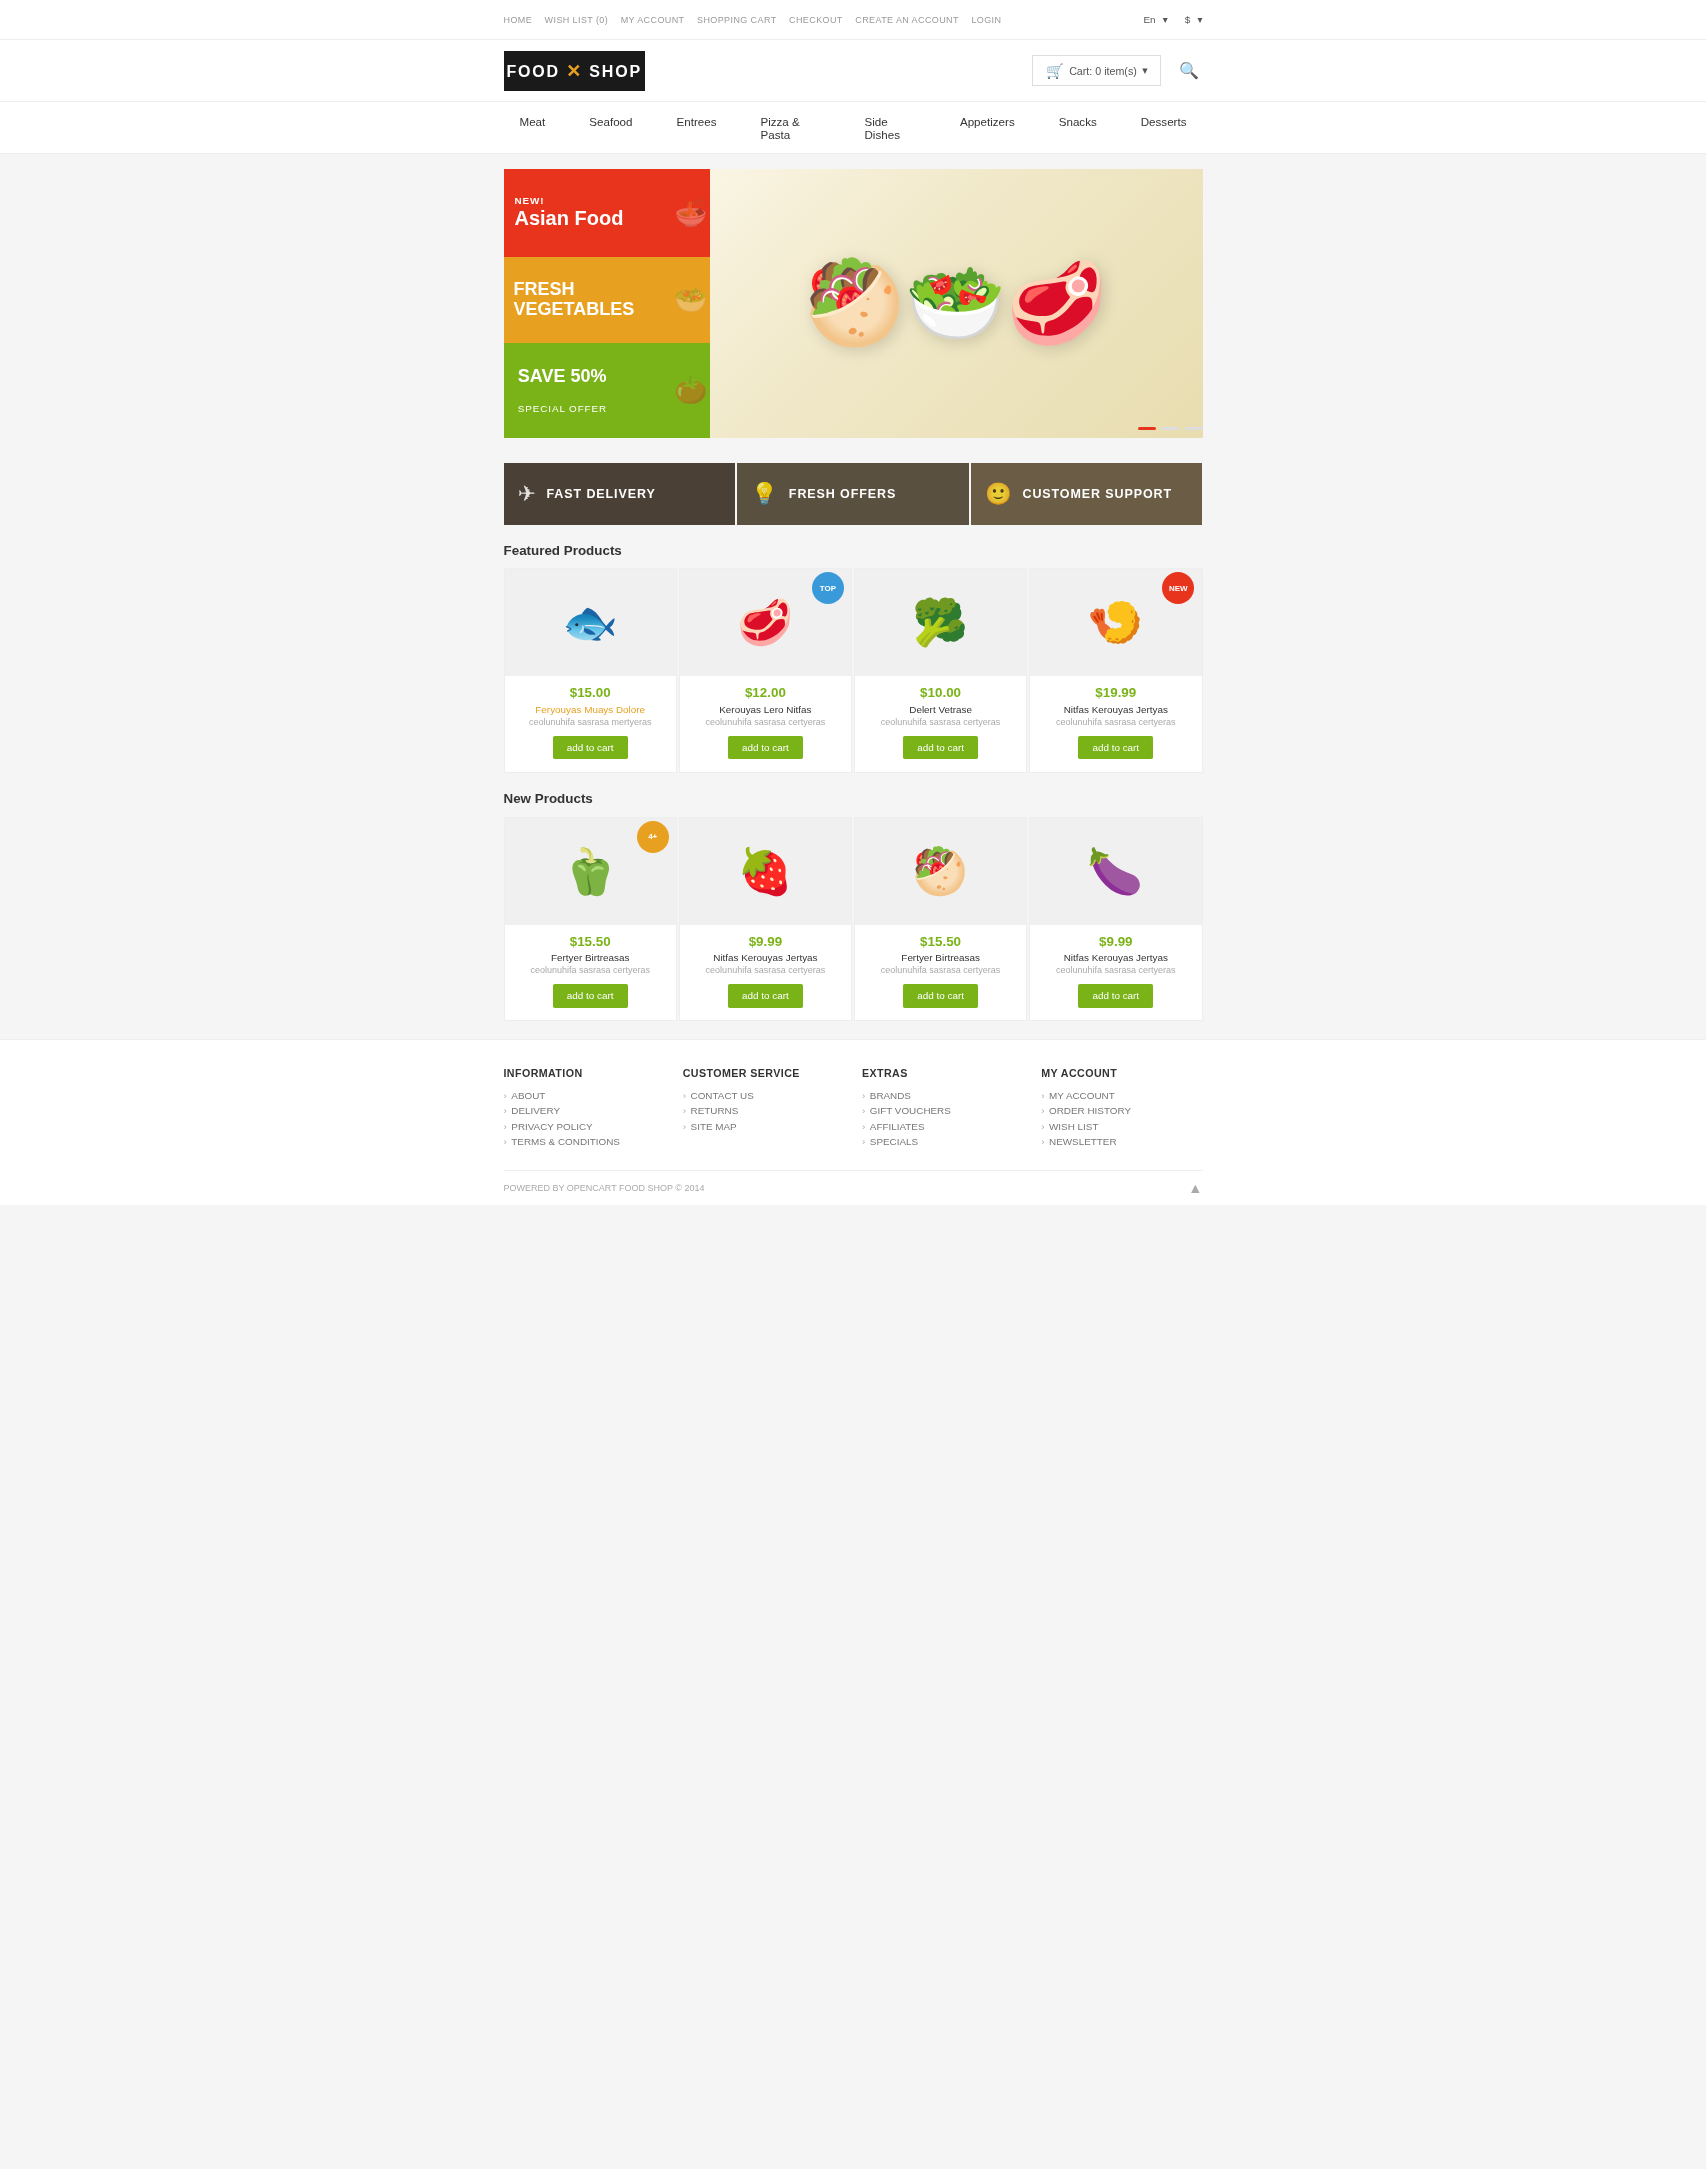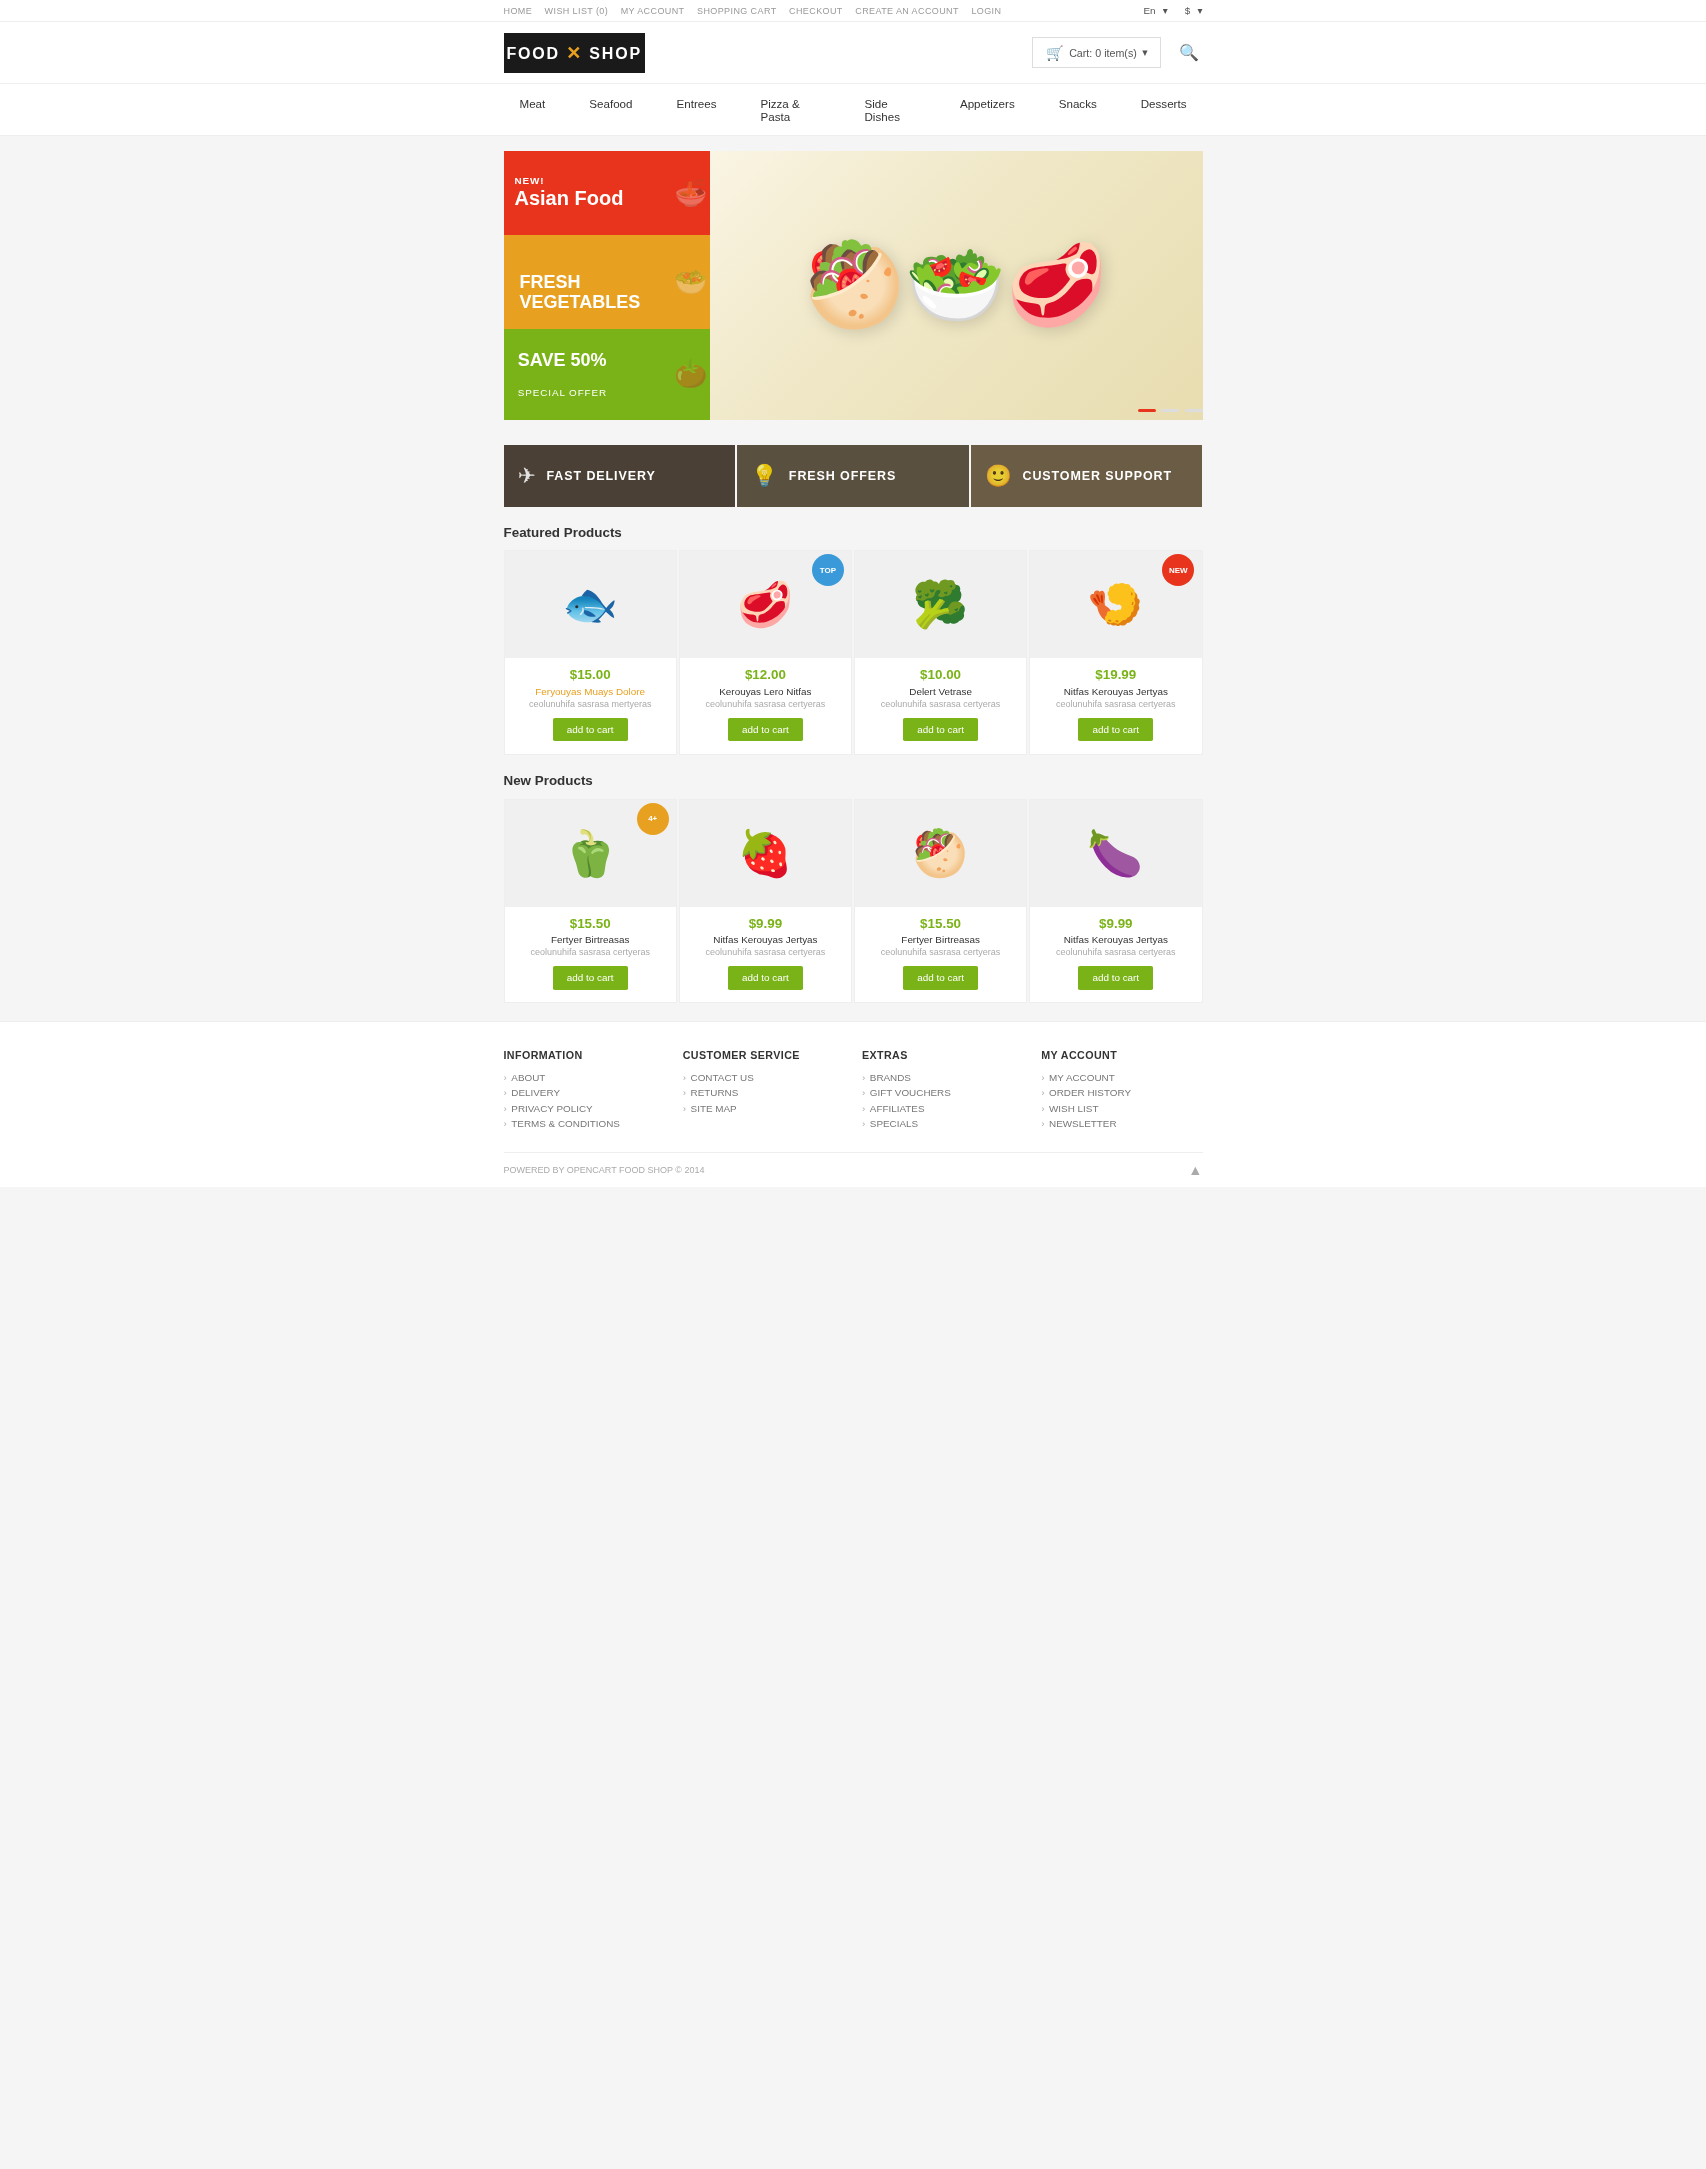--- a/index.html
+++ b/index.html
@@ -1,19 +1,19 @@
 <!DOCTYPE html>
 <html style="font-size:14.3px"><head>
   <meta charset="utf-8">
   <style>
     * { box-sizing: border-box; margin: 0; padding: 0; }
     body { font-family: Arial, sans-serif; background: #f5f5f5; color: #333; font-size: 11.6px; }
 
     
-    .top-bar { background: #fff; border-bottom: 0.9px solid #eee; padding: 5px 0; text-align: left; }
+    .top-bar { background: #fff; border-bottom: 0.9px solid #eee; padding: 14px 0; text-align: left; }
     .top-bar-inner { max-width: 699px; margin: 0 auto; display: flex; justify-content: space-between; align-items: center; }
     .top-nav { display: flex; gap: 12.5px; }
     .top-nav a { color: #999; font-size: 9px; text-decoration: none; text-transform: uppercase; letter-spacing: 0.4px; }
     .lang-curr { display: flex; gap: 7.2px; font-size: 9.9px; color: #555; }
 
     
     .header { background: #fff; padding: 10.7px 0; border-bottom: 0.9px solid #eee; }
     .header-inner { max-width: 699px; margin: 0 auto; display: flex; align-items: center; justify-content: space-between; }
     .logo { background: #1a1a1a; padding: 9px 3px; display: flex; align-items: center; gap: 5.4px; }
     .logo-text { color: #fff; font-size: 16px; font-weight: bold; letter-spacing: 1.8px; text-transform: uppercase; }
@@ -25,21 +25,21 @@
 
     
     .main-nav { background: #fff; border-bottom: 1.8px solid #eee; }
     .main-nav-inner { max-width: 699px; margin: 0 auto; display: flex; gap: 12px; }
     .main-nav a { padding: 12.5px 16px; color: #333; text-decoration: none; font-size: 11.6px; display: block; transition: color 0.2s; }
 
     
     .hero { max-width: 699px; margin: 14.3px auto; position: relative; height: 269px; }
     .hero-left { position: absolute; left: 0; top: 0; width: 206px; height: 269px; display: flex; flex-direction: column; }
     .hero-panel-1 { background: #e8341c; flex: 1; display: flex; flex-direction: column; justify-content: center; padding: 11px; position: relative; overflow: hidden; }
-    .hero-panel-2 { background: #e8a020; flex: 1; display: flex; flex-direction: column; justify-content: flex-end; padding: 16px; position: relative; overflow: hidden; }
+    .hero-panel-2 { background: #e8a020; flex: 1; display: flex; flex-direction: column; justify-content: center; padding: 10px; position: relative; overflow: hidden; }
     .hero-panel-3 { background: #7ab317; flex: 1; display: flex; flex-direction: column; justify-content: center; padding: 14.3px; position: relative; overflow: hidden; }
     .hero-panel-1 .label { color: #fff; font-size: 9.9px; font-weight: bold; text-transform: uppercase; letter-spacing: 0.9px; }
     .hero-panel-1 .title { color: #fff; font-size: 20px; font-weight: bold; line-height: 1.2; }
     .hero-panel-2 .title { color: #fff; font-size: 18px; font-weight: bold; text-transform: uppercase; line-height: 1.1; }
     .hero-panel-3 .title { color: #fff; font-size: 18px; font-weight: bold; line-height: 1.1; }
     .hero-panel-3 .subtitle { color: #fff; font-size: 9.9px; text-transform: uppercase; letter-spacing: 0.9px; margin-top: 16px; }
     .hero-dots { position: absolute; bottom: -16px; right: 0; display: flex; gap: 5.4px; }
     .dot { width: 18px; height: 3.6px; background: #ddd; border-radius: 1.8px; }
     .dot.active { background: #e8341c; }
 

